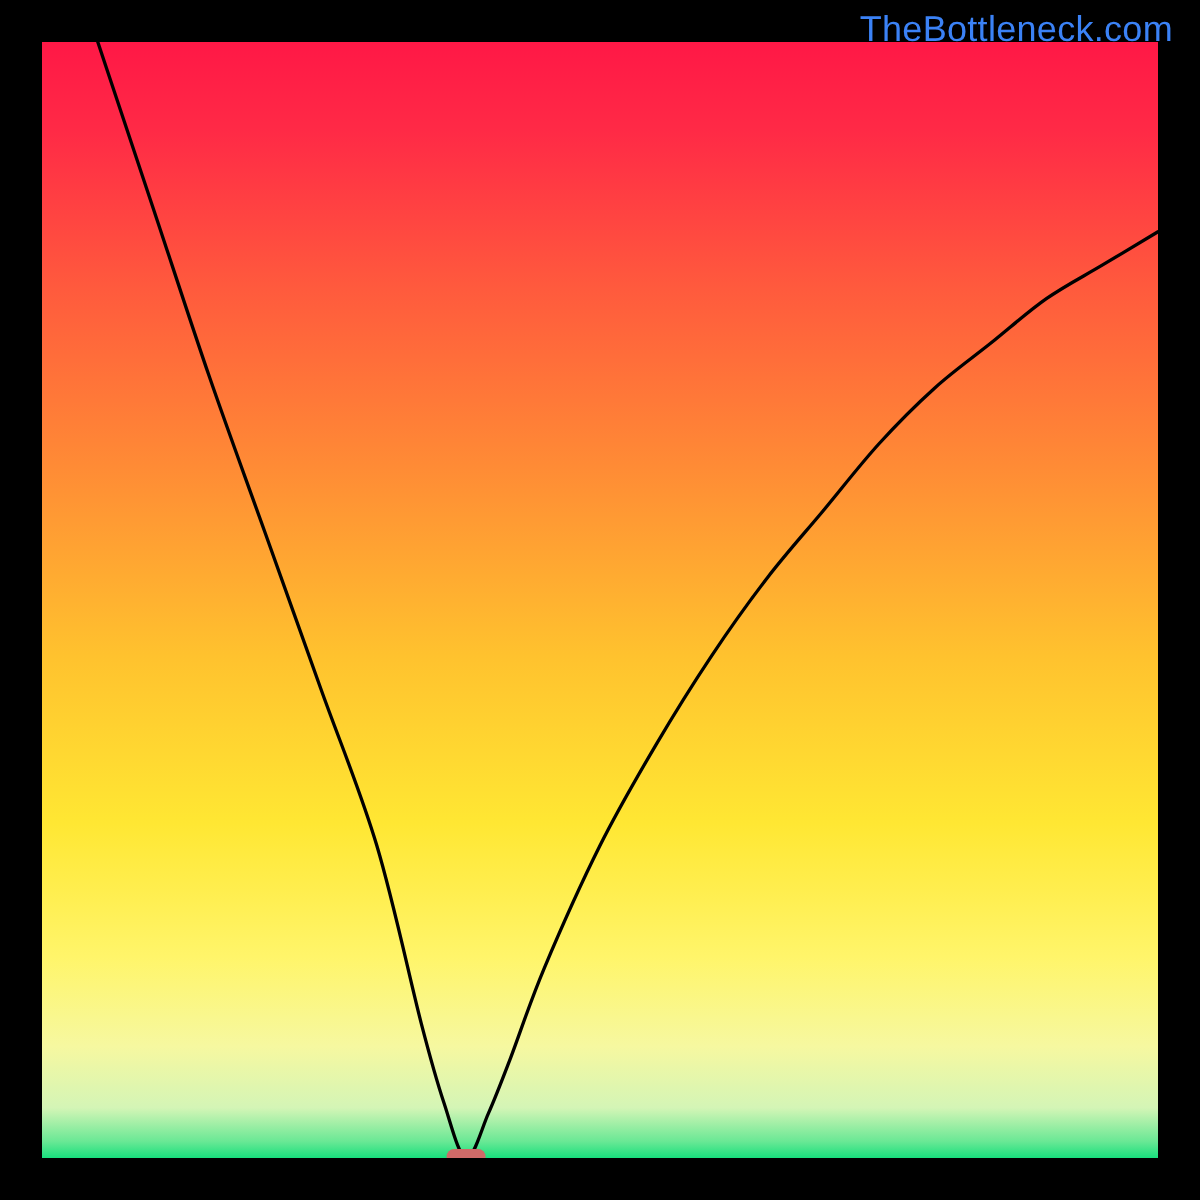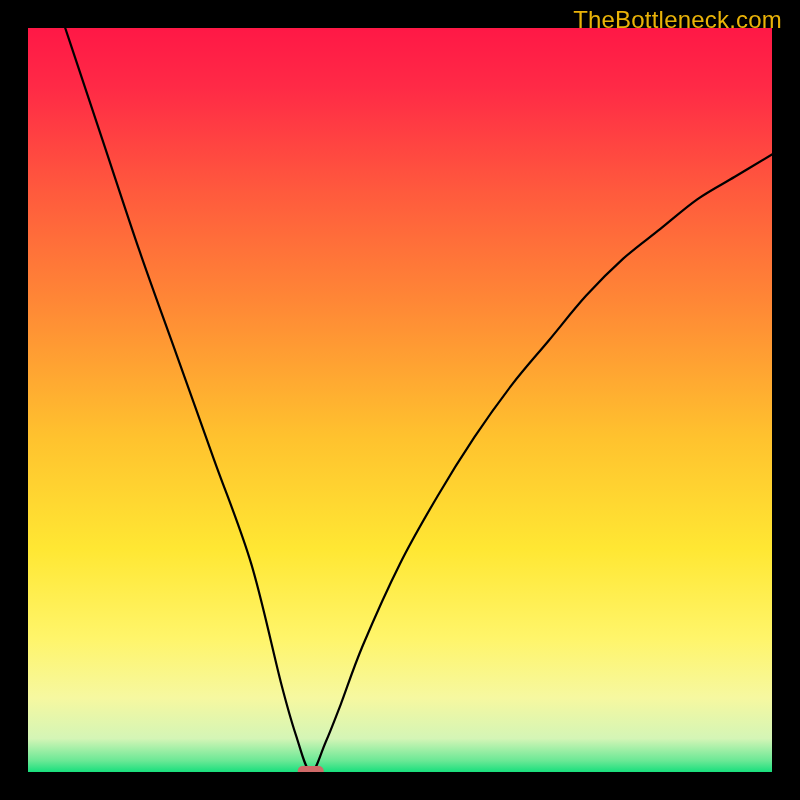--- a/index.html
+++ b/index.html
@@ -14,21 +14,21 @@
   .frame {
     position: relative;
     width: 800px;
     height: 800px;
     background: #000;
   }
   .watermark {
     position: absolute;
     top: 6px;
     right: 18px;
-    color: #eab308;
+    color: #3b82f6;
     font-size: 24px;
     font-weight: 500;
     letter-spacing: 0.2px;
     z-index: 5;
   }
   .plot-area {
     position: absolute;
     left: 28px;
     top: 28px;
     width: 744px;

